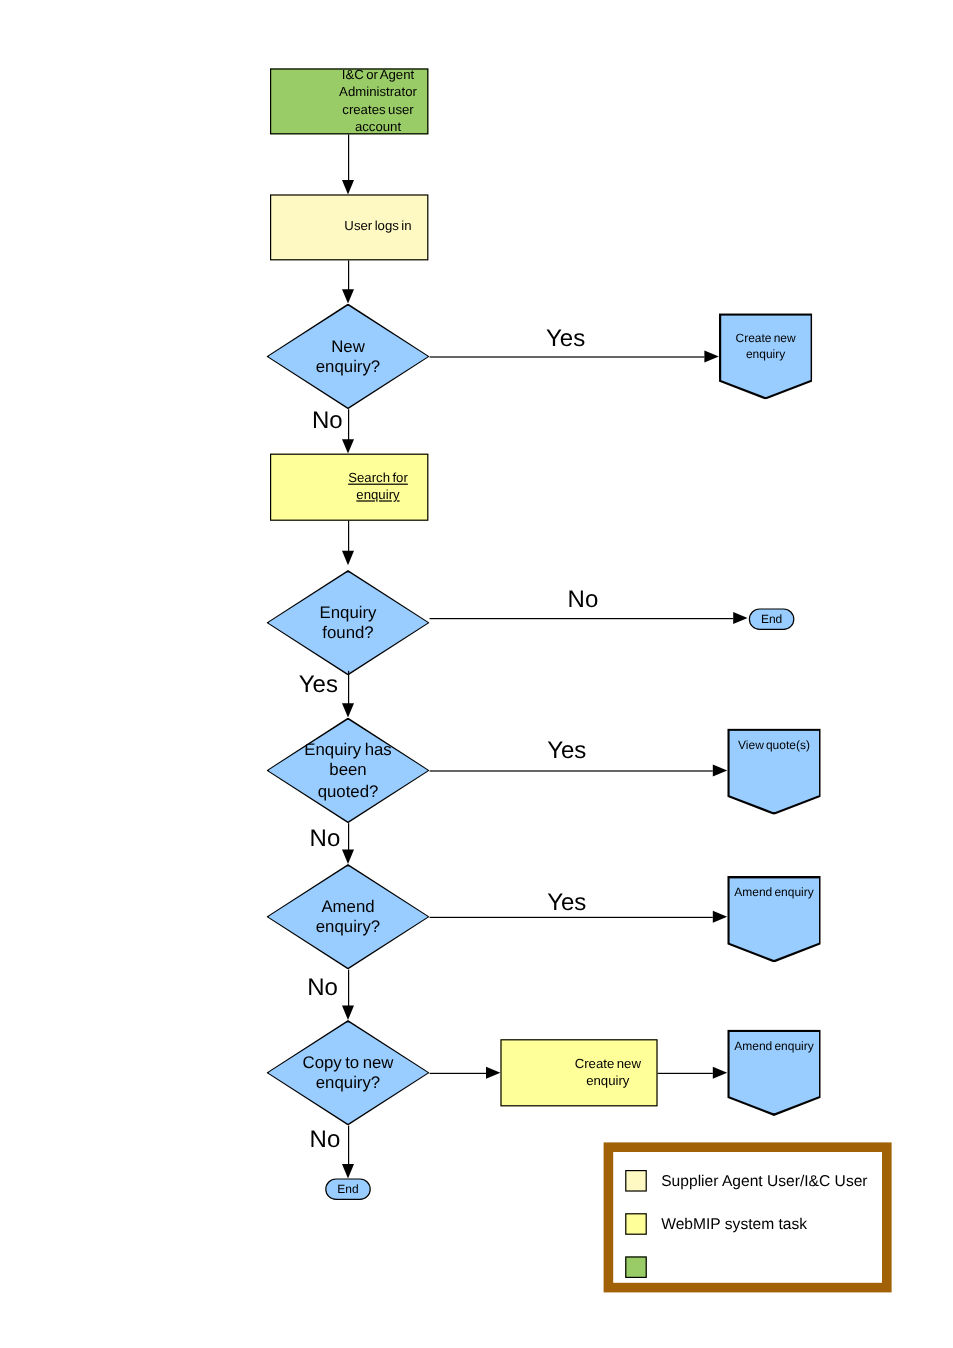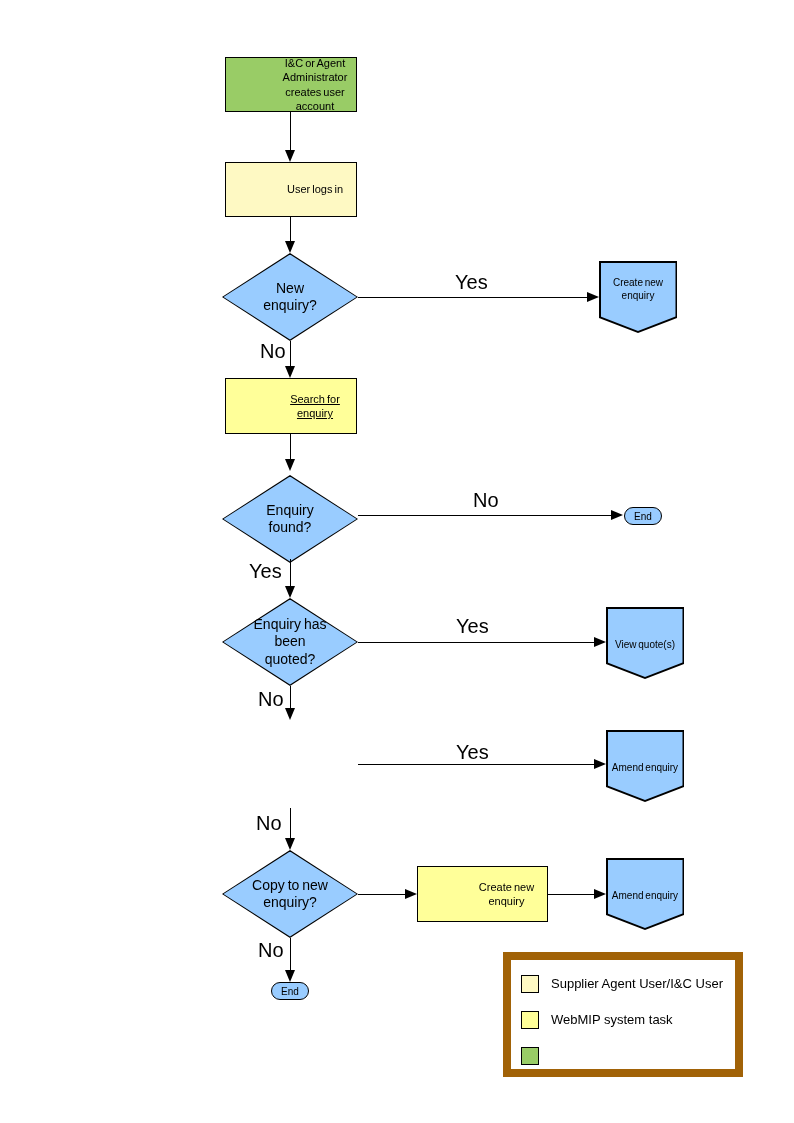--- a/index.html
+++ b/index.html
@@ -35,21 +35,21 @@
     position:absolute; width:78px; height:72px; display:flex;
     align-items:flex-start; justify-content:center; text-align:center;
     font-size:10px; line-height:1.25;
     clip-path:polygon(0 0, 100% 0, 100% 79%, 50% 100%, 0 79%); background:#000;
   }
   .pent .shape-fill {
     position:absolute; left:1.5px; top:1.5px; right:1.5px; bottom:2px;
     clip-path:polygon(0 0, 100% 0, 100% 79%, 50% 100%, 0 79%); background:#99CCFF;
   }
   .pent .nlabel { position:relative; width:72px; margin-top:16px; }
-  .pent.oneline .nlabel { margin-top:32px; }
+  .pent.oneline .nlabel { margin-top:9px; }
   
   .endcap {
     position:absolute; width:38px; height:18px; background:#99CCFF;
     border:1px solid #000; border-radius:9px; display:flex;
     align-items:center; justify-content:center; font-size:10px;
   }
   
   .vl { position:absolute; width:1px; background:#000; }
   .hl { position:absolute; height:1px; background:#000; }
   .ar { position:absolute; width:0; height:0; }
@@ -135,20 +135,24 @@
   <div class="ar ar-right" style="left:594px; top:637px;"></div>
   <div class="pent oneline" style="left:606px; top:607px;">
     <div class="shape-fill"></div>
     <span class="nlabel">View quote(s)</span>
   </div>
 
   <div class="elabel" style="left:258px; top:688px;">No</div>
   <div class="vl" style="left:290px; top:686px; height:24px;"></div>
   <div class="ar ar-down" style="left:285px; top:708px;"></div>
 
+  <div class="diamond" style="left:222px; top:720px; width:136px; height:88px;">
+    <div class="shape-fill"></div>
+    <span class="nlabel">Amend enquiry?</span>
+  </div>
 
   <div class="elabel" style="left:456px; top:741px;">Yes</div>
   <div class="hl" style="left:358px; top:764px; width:236px;"></div>
   <div class="ar ar-right" style="left:594px; top:759px;"></div>
   <div class="pent oneline" style="left:606px; top:730px;">
     <div class="shape-fill"></div>
     <span class="nlabel">Amend enquiry</span>
   </div>
 
   <div class="elabel" style="left:256px; top:812px;">No</div>

